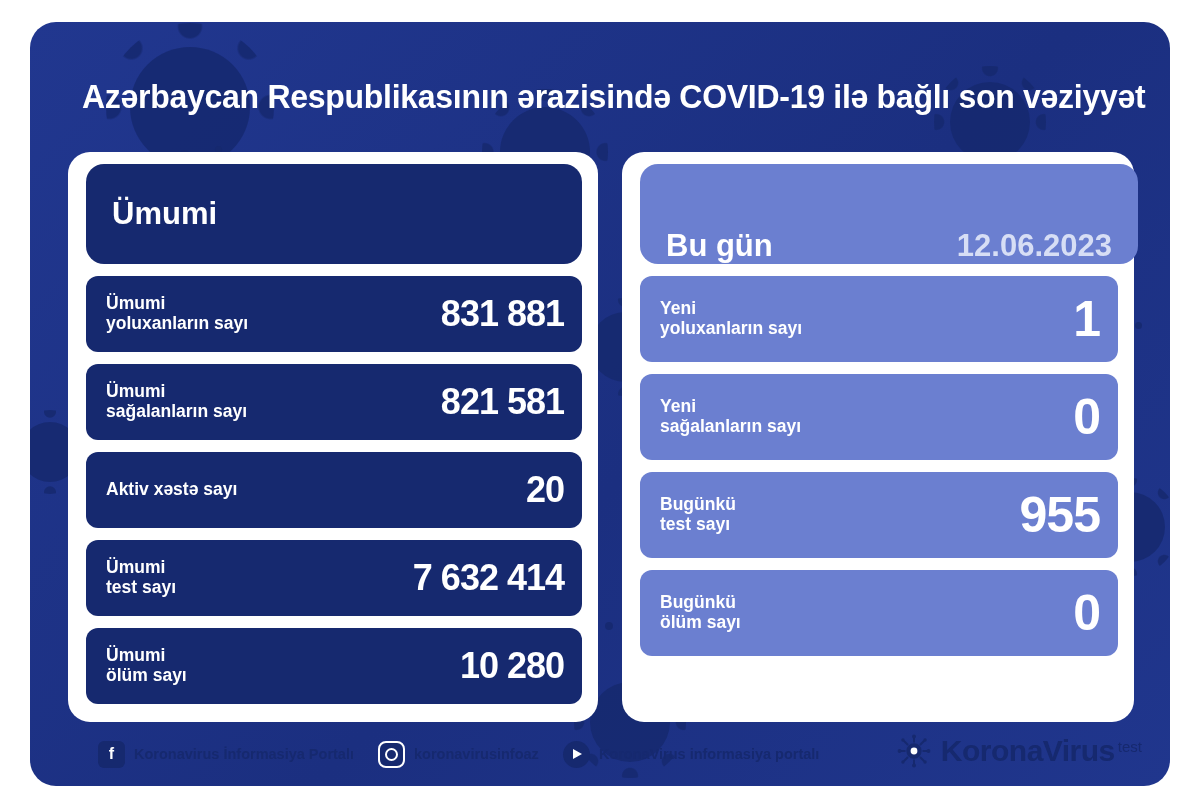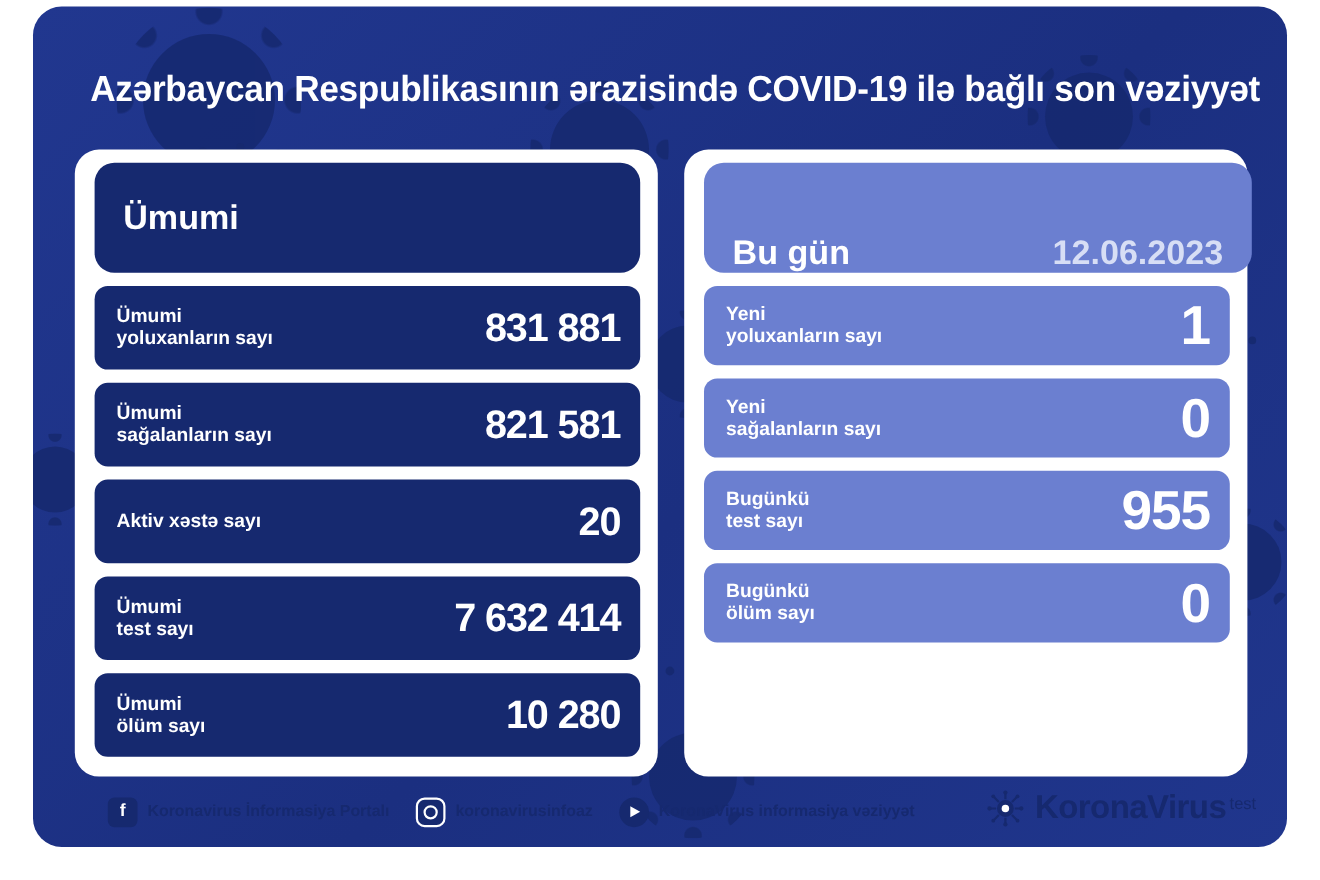--- a/index.html
+++ b/index.html
@@ -9,21 +9,21 @@
   }
   body {
     width: 1200px;
     height: 800px;
     font-family: "Liberation Sans", sans-serif;
     overflow: hidden;
   }
   .poster {
     position: absolute;
     left: 30px;
-    top: 6px;
+    top: 22px;
     width: 1140px;
     height: 764px;
     background: #1f3a93;
     background: linear-gradient(135deg, #21378f 0%, #1b2f80 55%, #20368d 100%);
     border-radius: 26px;
     overflow: hidden;
   }
   
   .virus {
     position: absolute;
@@ -137,21 +137,21 @@
     box-sizing: border-box;
     border-radius: 12px;
     display: flex;
     align-items: center;
     justify-content: space-between;
     padding: 0 18px 0 20px;
     margin-bottom: 12px;
     overflow: hidden;
   }
   .rows-left .row { background: #16296f; height: 76px; }
-  .rows-right .row { background: #6b7fd0; height: 72px; }
+  .rows-right .row { background: #6b7fd0; height: 86px; }
 
   .row-label {
     color: #ffffff;
     font-size: 17.5px;
     font-weight: 700;
     line-height: 1.12;
     white-space: pre-line;
   }
   .row-value {
     color: #ffffff;
@@ -342,21 +342,21 @@
     <div class="social">
       <span class="glyph ig-glyph">
           <i></i>
         </span>
       <span class="sname">koronavirusinfoaz</span>
     </div>
     <div class="social">
       <span class="glyph yt-glyph">
           <i></i>
         </span>
-      <span class="sname">KoronaVirus informasiya vəziyyət</span>
+      <span class="sname">KoronaVirus informasiya portalı</span>
     </div>
   </div>
 
   <div class="brand">
     <svg class="virus-mark" viewBox="0 0 40 40">
       <circle cx="20" cy="20" r="9" fill="#16296f"></circle>
       <circle cx="20" cy="20" r="4" fill="#ffffff"></circle>
       <g stroke="#16296f" stroke-width="2.4">
         <line x1="20" y1="3" x2="20" y2="10"></line>
         <line x1="20" y1="30" x2="20" y2="37"></line>

